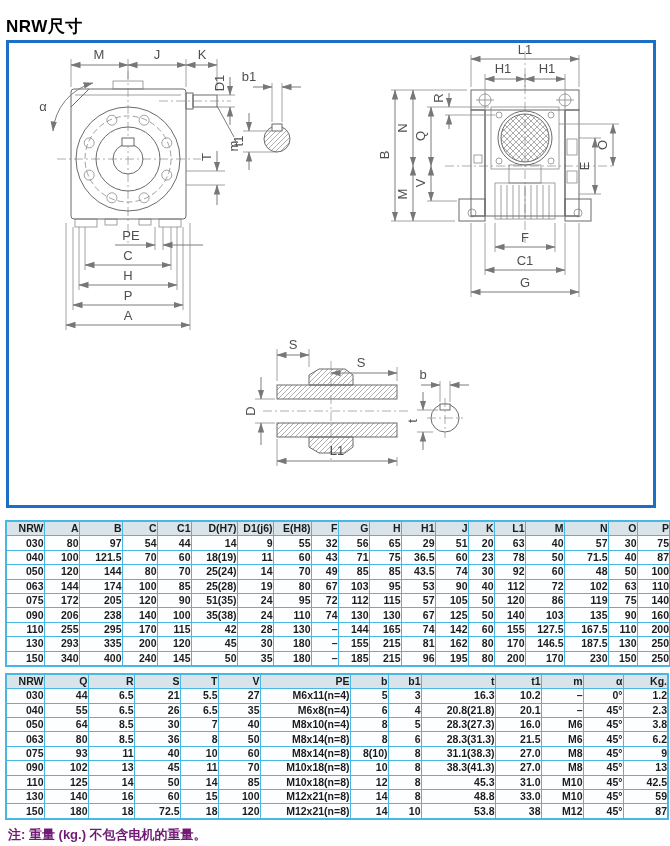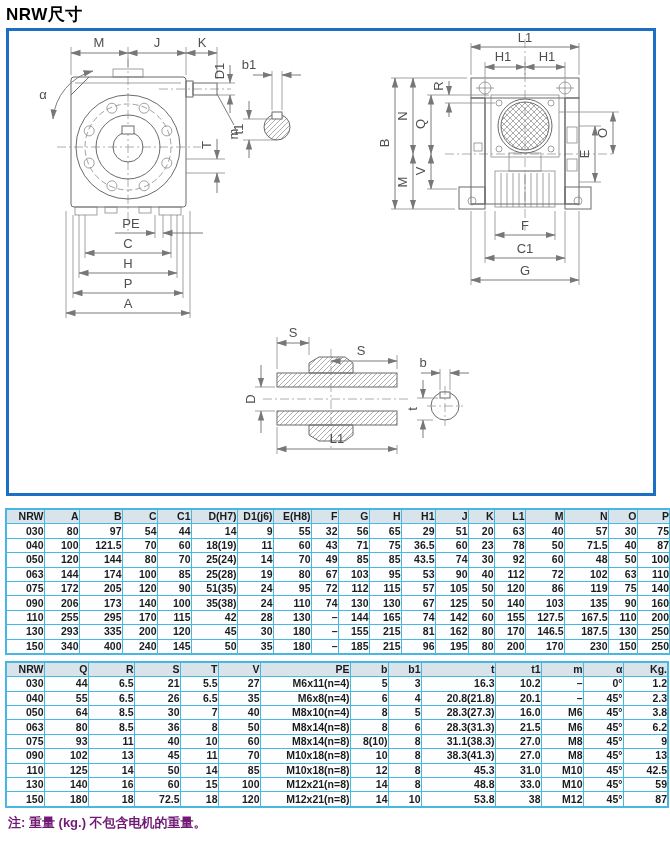--- a/index.html
+++ b/index.html
@@ -1,17 +1,17 @@
 <!DOCTYPE html>
 <html><head>
 <meta charset="utf-8">
 <style>
   html,body{margin:0;padding:0;background:#ffffff;}
   body{width:670px;height:846px;font-family:"Liberation Sans",sans-serif;position:relative;overflow:hidden;}
-  .page-title{font-size:17px;font-weight:bold;color:#000;margin:3px 0 2px 6px;letter-spacing:0.5px;}
+  .page-title{font-size:17px;font-weight:bold;color:#000;margin:15px 0 2px 6px;letter-spacing:0.5px;}
   .panel{margin-left:6px;width:650px;height:468px;border:3px solid #1c6fc4;background:#fff;box-sizing:border-box;}
   svg{display:block;}
   svg .obj{stroke:#6b6b6b;fill:none;stroke-width:1;}
   svg .objt{stroke:#7a7a7a;fill:none;stroke-width:0.7;}
   svg .cl{stroke:#9a9a9a;fill:none;stroke-width:0.8;stroke-dasharray:9 3 2 3;}
   svg .ext{stroke:#8c8c8c;stroke-width:0.8;fill:none;}
   svg .dl{stroke:#7d7d7d;stroke-width:1;fill:none;}
   svg text.dim{font-family:"Liberation Sans",sans-serif;font-size:13px;fill:#4f4f4f;text-anchor:middle;}
   .dim-table{border-collapse:collapse;table-layout:fixed;width:658px;margin:0 0 0 5px;
     font-size:10.5px;font-weight:bold;color:#1b1b1b;text-align:right;
@@ -441,21 +441,21 @@
         <td>50</td>
         <td>120</td>
         <td>86</td>
         <td>119</td>
         <td>75</td>
         <td>140</td>
       </tr>
       <tr>
         <td>090</td>
         <td>206</td>
-        <td>173</td>
+        <td>238</td>
         <td>140</td>
         <td>100</td>
         <td>35(38)</td>
         <td>24</td>
         <td>110</td>
         <td>74</td>
         <td>130</td>
         <td>130</td>
         <td>67</td>
         <td>125</td>

